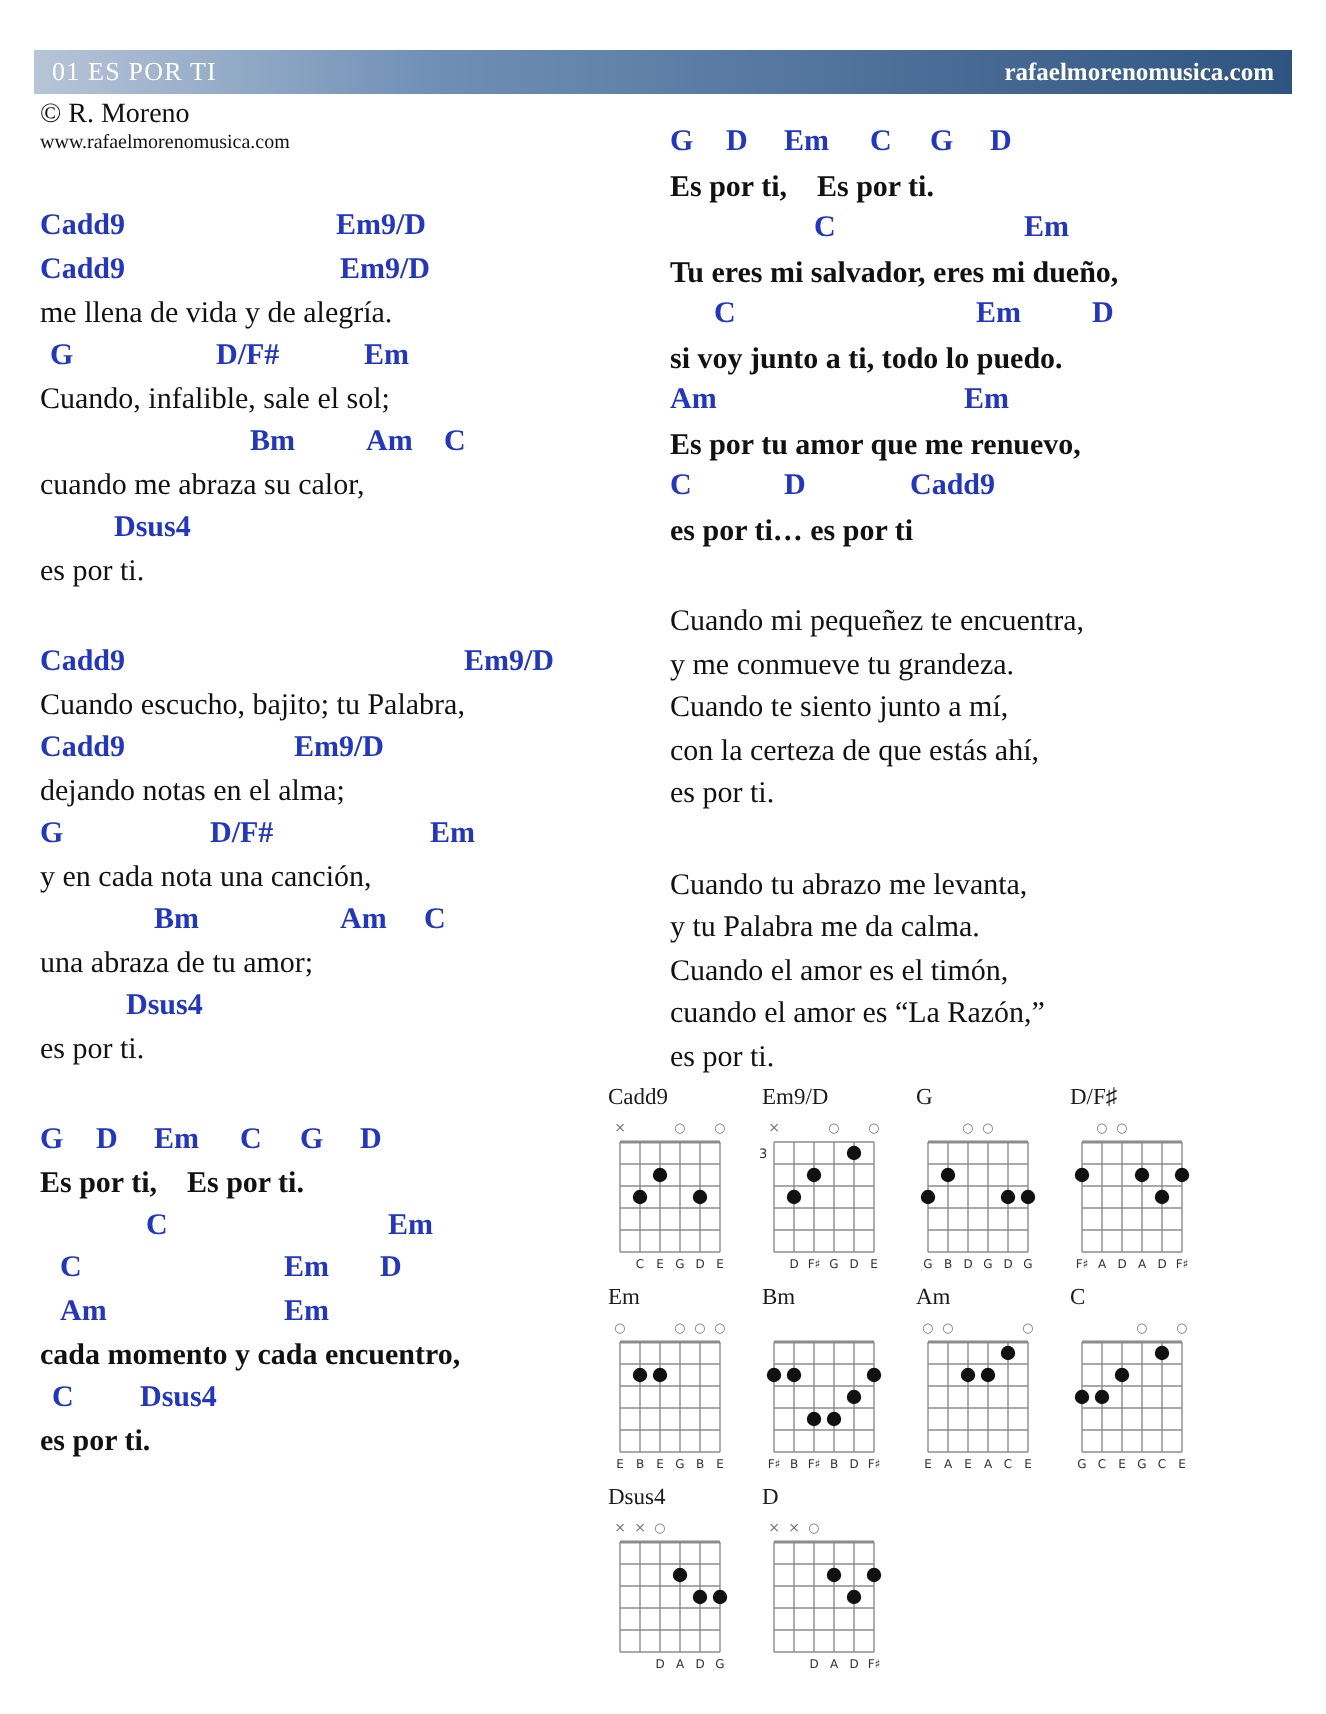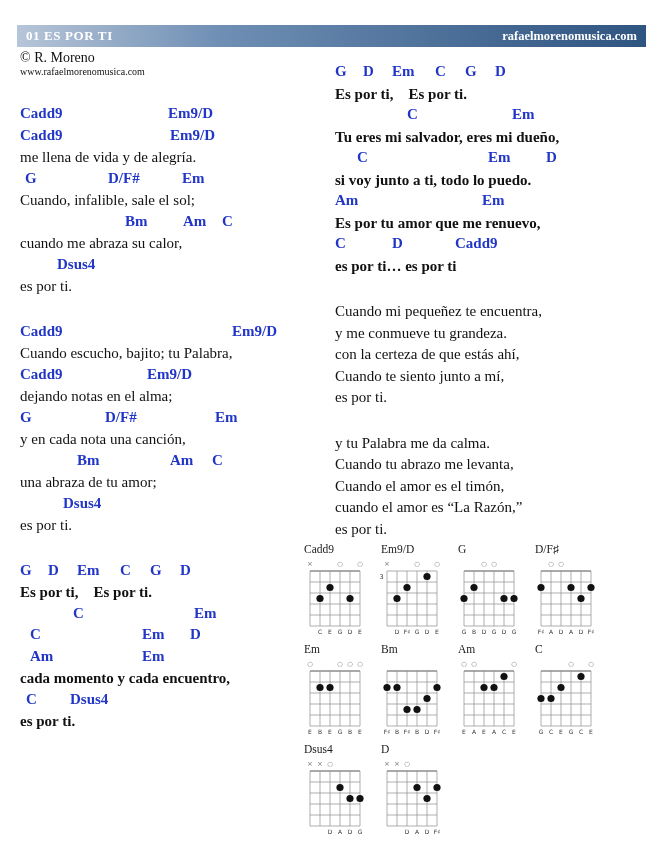--- a/index.html
+++ b/index.html
@@ -11,21 +11,21 @@
     --g1:#b7c5d8; --g2:#6f8fb5; --g3:#2e5480;
   }
   .page { position:absolute; inset:0; background:#fff; }
 
   .header-bar {
     position:absolute; left:17px; top:25px; width:629px; height:22px;
     background:linear-gradient(90deg, var(--g1) 0%, var(--g2) 32%, var(--g3) 100%);
     display:flex; justify-content:space-between; align-items:center;
     padding:0 9px; color:#ffffff;
   }
-  .header-title { font-weight:bold; font-size:13px; letter-spacing:0.6px; }
+  .header-title { font-weight:normal; font-size:13px; letter-spacing:0.6px; }
   .header-site  { font-weight:bold; font-size:12.5px; }
 
   .credits { position:absolute; left:20px; top:50px; color:#111; }
   .credit-author { font-size:14px; height:16px; }
   .credit-site   { font-size:10px; height:16px; }
 
   .column { position:absolute; }
   #left-col  { left:20px;  top:104px; width:312px; }
   #right-col { left:335px; top:62px;  width:322px; }
 
@@ -181,27 +181,27 @@
         <div class="chord-line">
           <span class="chord" style="left: 0px;">C</span>
           <span class="chord" style="left: 57px;">D</span>
           <span class="chord" style="left: 120px;">Cadd9</span>
         </div>
         <div class="lyric-line bold">es por ti… es por ti</div>
       </div>
       <div class="song-block">
         <div class="lyric-line">Cuando mi pequeñez te encuentra,</div>
         <div class="lyric-line">y me conmueve tu grandeza.</div>
+        <div class="lyric-line">Cuando te siento junto a mí,</div>
         <div class="lyric-line">con la certeza de que estás ahí,</div>
-        <div class="lyric-line">Cuando te siento junto a mí,</div>
         <div class="lyric-line">es por ti.</div>
       </div>
       <div class="song-block">
+        <div class="lyric-line">Cuando tu abrazo me levanta,</div>
         <div class="lyric-line">y tu Palabra me da calma.</div>
-        <div class="lyric-line">Cuando tu abrazo me levanta,</div>
         <div class="lyric-line">Cuando el amor es el timón,</div>
         <div class="lyric-line">cuando el amor es “La Razón,”</div>
         <div class="lyric-line">es por ti.</div>
       </div>
     </div>
 
   <div id="diagrams">
       <div class="diagram">
         <div class="diagram-name">Cadd9</div>
         <svg width="66" height="80" viewBox="0 0 66 80">

